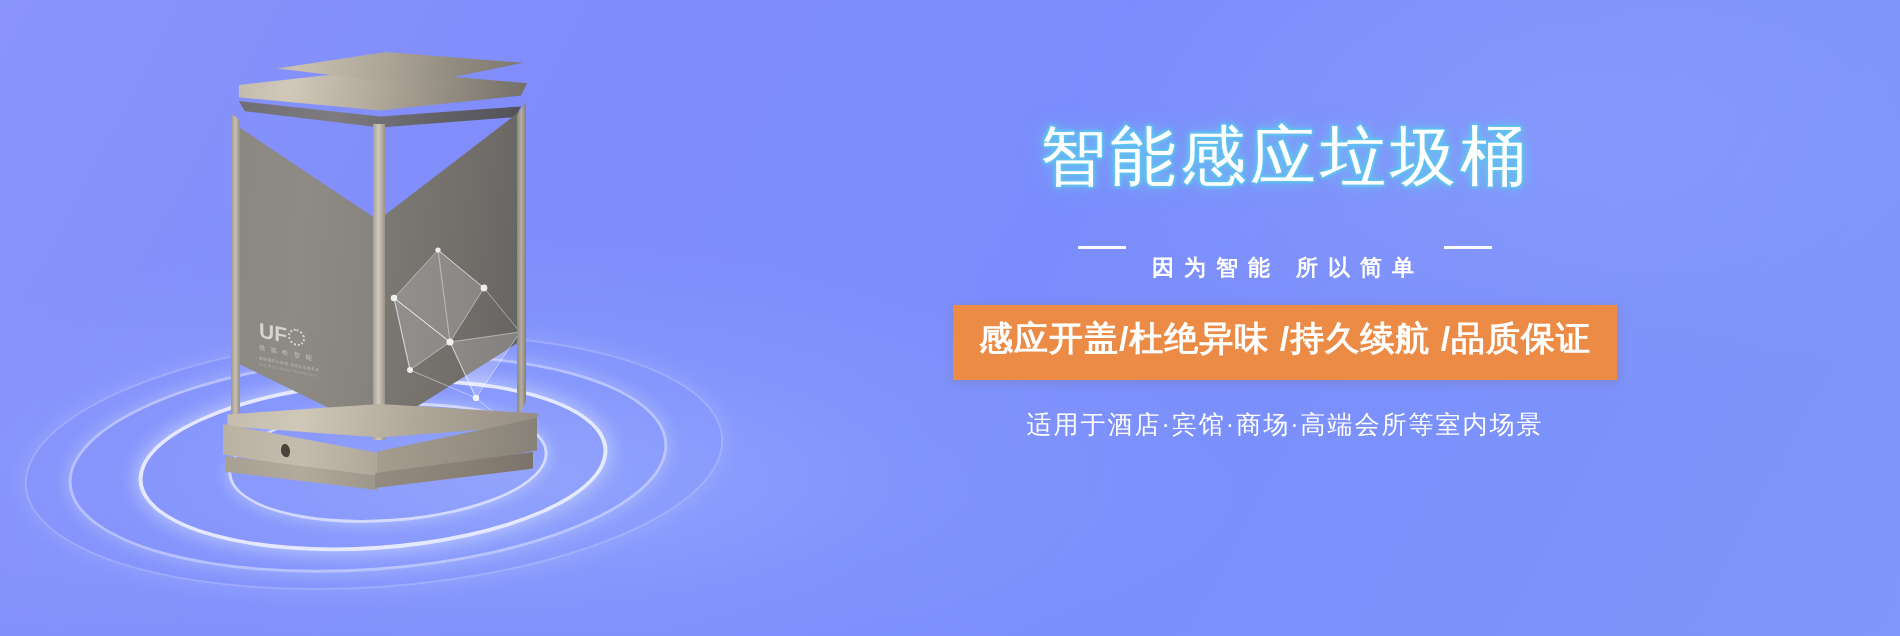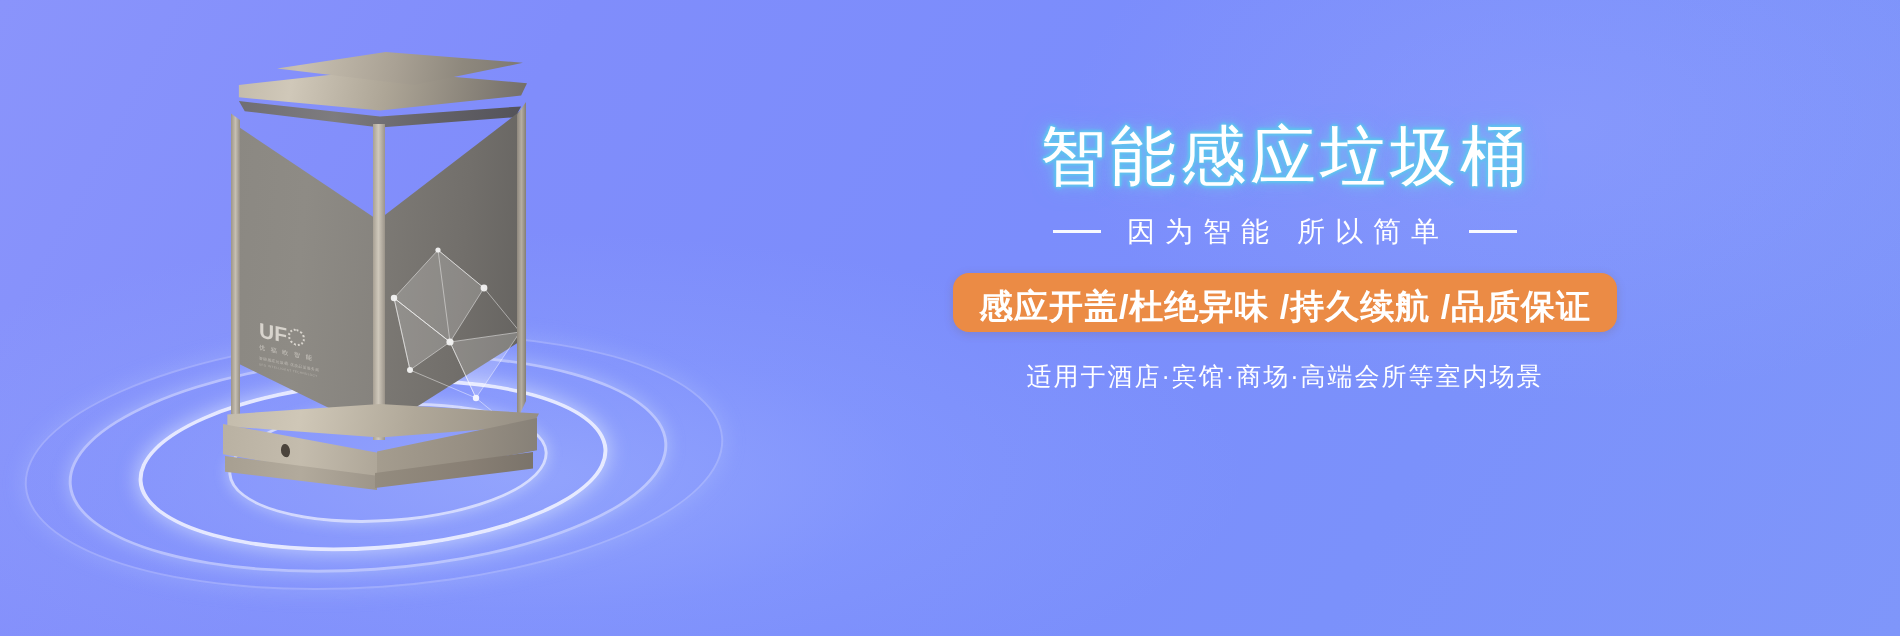--- a/index.html
+++ b/index.html
@@ -222,38 +222,39 @@
     margin: 20px 0 0 0;
   }
   .subline .dash {
     display: inline-block;
     width: 48px;
     height: 3px;
     background: #ffffff;
     opacity: 0.95;
   }
   .subline .sub-text {
-    font-size: 28px;
+    font-size: 22px;
     color: #ffffff;
     letter-spacing: 10px;
-    font-weight: 400;
+    font-weight: 700;
     white-space: nowrap;
     padding-left: 6px;
+    margin-top: 40px;
   }
 
   .feature-bar {
     display: inline-block;
     margin: 22px 0 0 0;
     background: #eb8b45;
     color: #ffffff;
     font-size: 34px;
     font-weight: 700;
     letter-spacing: 1px;
-    padding: 11px 26px 2px 26px;
-    border-radius: 16px;
+    padding: 11px 26px 18px 26px;
+    border-radius: 0;
     white-space: nowrap;
     box-shadow: 0 2px 10px rgba(120,70,20,0.18);
   }
 
   .scene-line {
     margin: 28px 0 0 0;
     font-size: 25px;
     color: #ffffff;
     letter-spacing: 2px;
     font-weight: 400;

